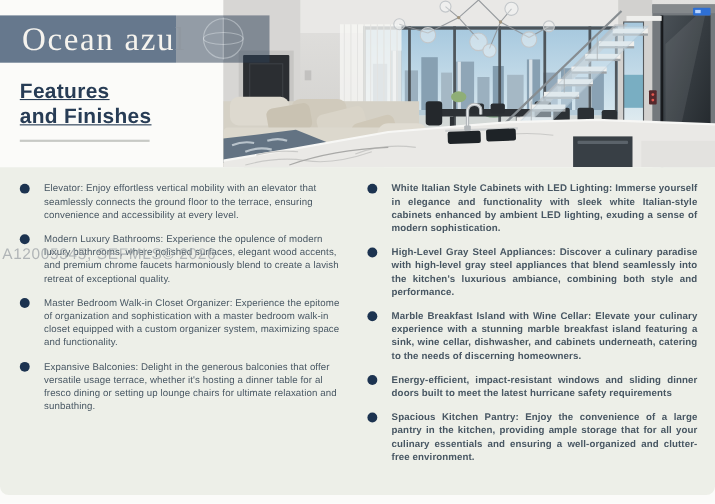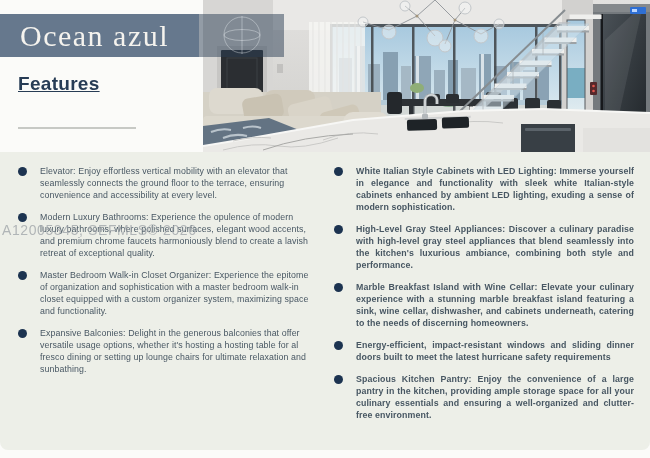--- a/index.html
+++ b/index.html
@@ -11,21 +11,21 @@
   .photo{position:absolute;left:203px;top:0;width:447px;height:152px;}
   .photo svg{display:block;width:100%;height:100%;}
   
   .panel{
     position:absolute;left:0;top:152px;width:650px;height:298px;
     background:#edefe8;border-radius:0 0 8px 8px;
   }
   
   .banner{position:absolute;left:0;top:14px;width:288px;height:43px;display:flex;}
   .banner-solid{
-    width:199px;height:100%;background:#66788d;display:flex;align-items:center;
+    width:160px;height:100%;background:#66788d;display:flex;align-items:center;
     padding-left:20px;box-sizing:border-box;
   }
   .banner-title{
     font-family:"Liberation Serif",serif;font-size:30px;color:#f5f3ee;
     letter-spacing:1.5px;white-space:nowrap;line-height:1;
   }
   .banner-overlay{position:relative;width:85px;height:100%;background:rgba(44,62,84,0.5);}
   .banner-overlay svg{position:absolute;inset:0;overflow:visible;}
   
   .heading{
@@ -266,40 +266,41 @@
           <circle cx="43" cy="21" r="18"></circle>
           <ellipse cx="43" cy="21" rx="18" ry="5.5"></ellipse>
           <line x1="43" y1="2" x2="43" y2="40"></line>
         </g>
       </svg>
     </div>
   </div>
 
   <div class="heading">
     <div>Features</div>
+    <div>and Finishes</div>
   </div>
   <div class="divider"></div>
 
   <div class="content">
     <div class="col col-left">
         <div class="item">
           <span class="bullet"></span>
           <p class="ftext">Elevator: Enjoy effortless vertical mobility with an elevator that seamlessly connects the ground floor to the terrace, ensuring convenience and accessibility at every level.</p>
         </div>
         <div class="item">
           <span class="bullet"></span>
           <p class="ftext">Modern Luxury Bathrooms: Experience the opulence of modern luxury bathrooms, where polished surfaces, elegant wood accents, and premium chrome faucets harmoniously blend to create a lavish retreat of exceptional quality.</p>
         </div>
         <div class="item">
           <span class="bullet"></span>
           <p class="ftext">Master Bedroom Walk-in Closet Organizer: Experience the epitome of organization and sophistication with a master bedroom walk-in closet equipped with a custom organizer system, maximizing space and functionality.</p>
         </div>
         <div class="item">
           <span class="bullet"></span>
-          <p class="ftext">Expansive Balconies: Delight in the generous balconies that offer versatile usage options, whether it's hosting a hosting table for al fresco dining or setting up lounge chairs for ultimate relaxation and sunbathing.</p>
+          <p class="ftext">Expansive Balconies: Delight in the generous balconies that offer versatile usage terrace, whether it's hosting a dinner table for al fresco dining or setting up lounge chairs for ultimate relaxation and sunbathing.</p>
         </div>
       </div>
     <div class="col col-right">
         <div class="item">
           <span class="bullet"></span>
           <p class="ftext">White Italian Style Cabinets with LED Lighting: Immerse yourself in elegance and functionality with sleek white Italian-style cabinets enhanced by ambient LED lighting, exuding a sense of modern sophistication.</p>
         </div>
         <div class="item">
           <span class="bullet"></span>
           <p class="ftext">High-Level Gray Steel Appliances: Discover a culinary paradise with high-level gray steel appliances that blend seamlessly into the kitchen's luxurious ambiance, combining both style and performance.</p>
@@ -307,20 +308,20 @@
         <div class="item">
           <span class="bullet"></span>
           <p class="ftext">Marble Breakfast Island with Wine Cellar: Elevate your culinary experience with a stunning marble breakfast island featuring a sink, wine cellar, dishwasher, and cabinets underneath, catering to the needs of discerning homeowners.</p>
         </div>
         <div class="item">
           <span class="bullet"></span>
           <p class="ftext">Energy-efficient, impact-resistant windows and sliding dinner doors built to meet the latest hurricane safety requirements</p>
         </div>
         <div class="item">
           <span class="bullet"></span>
-          <p class="ftext">Spacious Kitchen Pantry: Enjoy the convenience of a large pantry in the kitchen, providing ample storage space for all your culinary essentials and ensuring a well-organized and clutter-free environment.</p>
+          <p class="ftext">Spacious Kitchen Pantry: Enjoy the convenience of a large pantry in the kitchen, providing ample storage that for all your culinary essentials and ensuring a well-organized and clutter-free environment.</p>
         </div>
       </div>
   </div>
 
   <div class="watermark">A12005345, SEFMLS© 2026</div>
 
 </div>
 
 </body></html>

